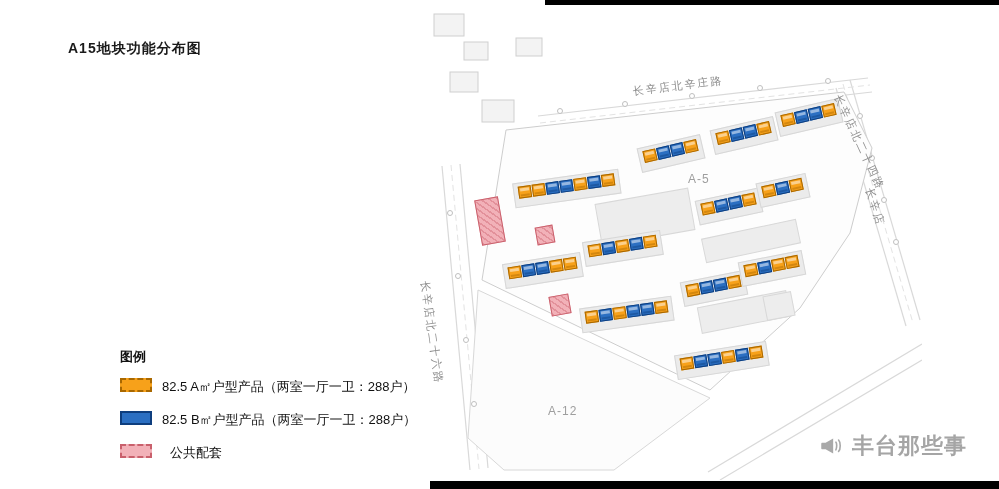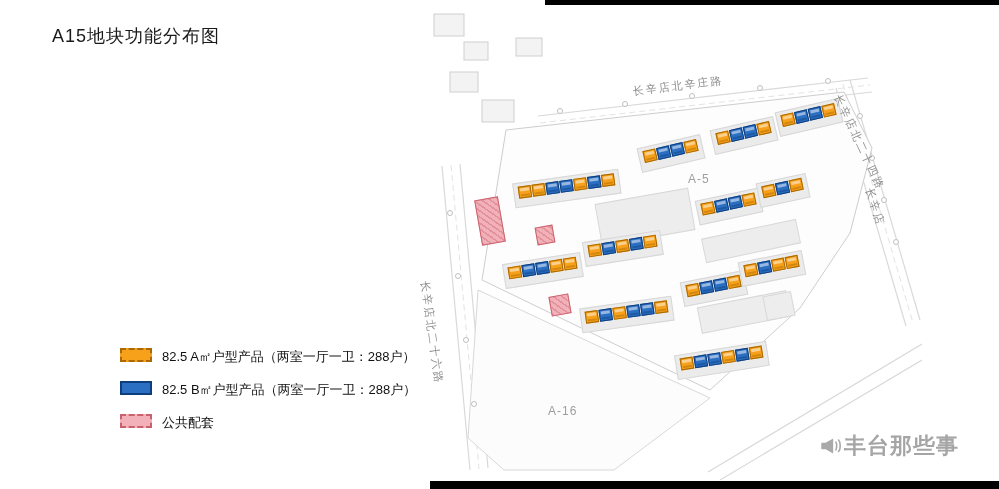--- a/index.html
+++ b/index.html
@@ -3,21 +3,21 @@
 <meta charset="utf-8">
 <style>
   html,body{margin:0;padding:0;}
   body{
     width:999px;height:489px;position:relative;background:#ffffff;
     font-family:"Liberation Sans","DejaVu Sans",sans-serif;overflow:hidden;
   }
   .top-bar{position:absolute;left:545px;top:0;width:454px;height:5px;background:#000;}
   .bottom-bar{position:absolute;left:430px;top:481px;width:569px;height:8px;background:#000;}
 
-  .page-title{position:absolute;left:52px;top:24px;margin:0;font-size:18px;font-weight:400;
+  .page-title{position:absolute;left:52px;top:24px;margin:16px;font-size:14px;font-weight:700;
     color:#1a1a1a;letter-spacing:1px;}
 
   
   .site-plan{position:absolute;left:420px;top:8px;width:502px;height:472px;}
   .map-bg{position:absolute;left:0;top:0;}
   .building-layer{position:absolute;left:0;top:0;width:100%;height:100%;}
 
   .cluster{position:absolute;display:flex;gap:1px;}
   .cluster .pad{position:absolute;left:-5px;top:-4px;right:-5px;bottom:-9px;
     background:#ebebeb;border:1px solid #d7d7d7;z-index:0;}
@@ -44,30 +44,30 @@
   .road-left{left:12px;top:272px;transform:rotate(82deg);}
 
   .parcel-label{position:absolute;color:#9e9e9e;font-size:12px;letter-spacing:1px;z-index:2;}
   .parcel-a15{left:268px;top:164px;}
   .parcel-a16{left:128px;top:396px;}
 
   
   .legend{position:absolute;left:120px;top:348px;}
   .legend-heading{font-size:13px;font-weight:bold;color:#111;margin-bottom:12px;}
   .legend-item{display:flex;margin-bottom:15px;}
-  .legend-item:last-child{margin-bottom:0;}
+  .legend-item:last-child{margin-bottom:0;gap:8px;}
   .swatch{width:32px;height:14px;margin-right:10px;box-sizing:border-box;flex:none;}
   .swatch-a{background:#F7A11A;border:2px dashed #A96800;}
   .swatch-b{background:#2B6FC2;border:2px solid #0E3E7E;}
   .swatch-public{background:#F2B1B8;border:2px dashed #C9606C;}
   .legend-label{font-size:13px;color:#111;}
 
   
   .watermark{position:absolute;left:818px;top:431px;display:flex;align-items:center;
-    gap:0;color:#a5a5a5;z-index:3;}
+    gap:8px;color:#a5a5a5;z-index:3;}
   .wm-icon svg{display:block;}
   .wm-text{font-size:22px;font-weight:bold;letter-spacing:1px;}
 </style>
 </head>
 <body>
 
 <div class="top-bar"></div>
 
 <h1 class="page-title">A15地块功能分布图</h1>
 
@@ -223,24 +223,25 @@
       <div class="public-block" style="left: 116px; top: 218px; width: 18px; height: 18px; transform: rotate(-10deg);"></div>
       <div class="public-block" style="left: 130px; top: 287px; width: 20px; height: 20px; transform: rotate(-10deg);"></div>
     </div>
 
   <span class="road-label road-top">长辛店北辛庄路</span>
   <span class="road-label road-right">长辛店北二十四路</span>
   <span class="road-label road-right2">长辛店</span>
   <span class="road-label road-left">长辛店北二十六路</span>
 
   <span class="parcel-label parcel-a15">A-5</span>
-  <span class="parcel-label parcel-a16">A-16</span>
+  <span class="parcel-label parcel-a16">A-12</span>
 </div>
 
 <div class="legend">
+  <div class="legend-heading">图例</div>
   <div class="legend-item">
     <span class="swatch swatch-a"></span>
     <span class="legend-label">82.5 A㎡户型产品（两室一厅一卫：288户）</span>
   </div>
   <div class="legend-item">
     <span class="swatch swatch-b"></span>
     <span class="legend-label">82.5 B㎡户型产品（两室一厅一卫：288户）</span>
   </div>
   <div class="legend-item">
     <span class="swatch swatch-public"></span>

